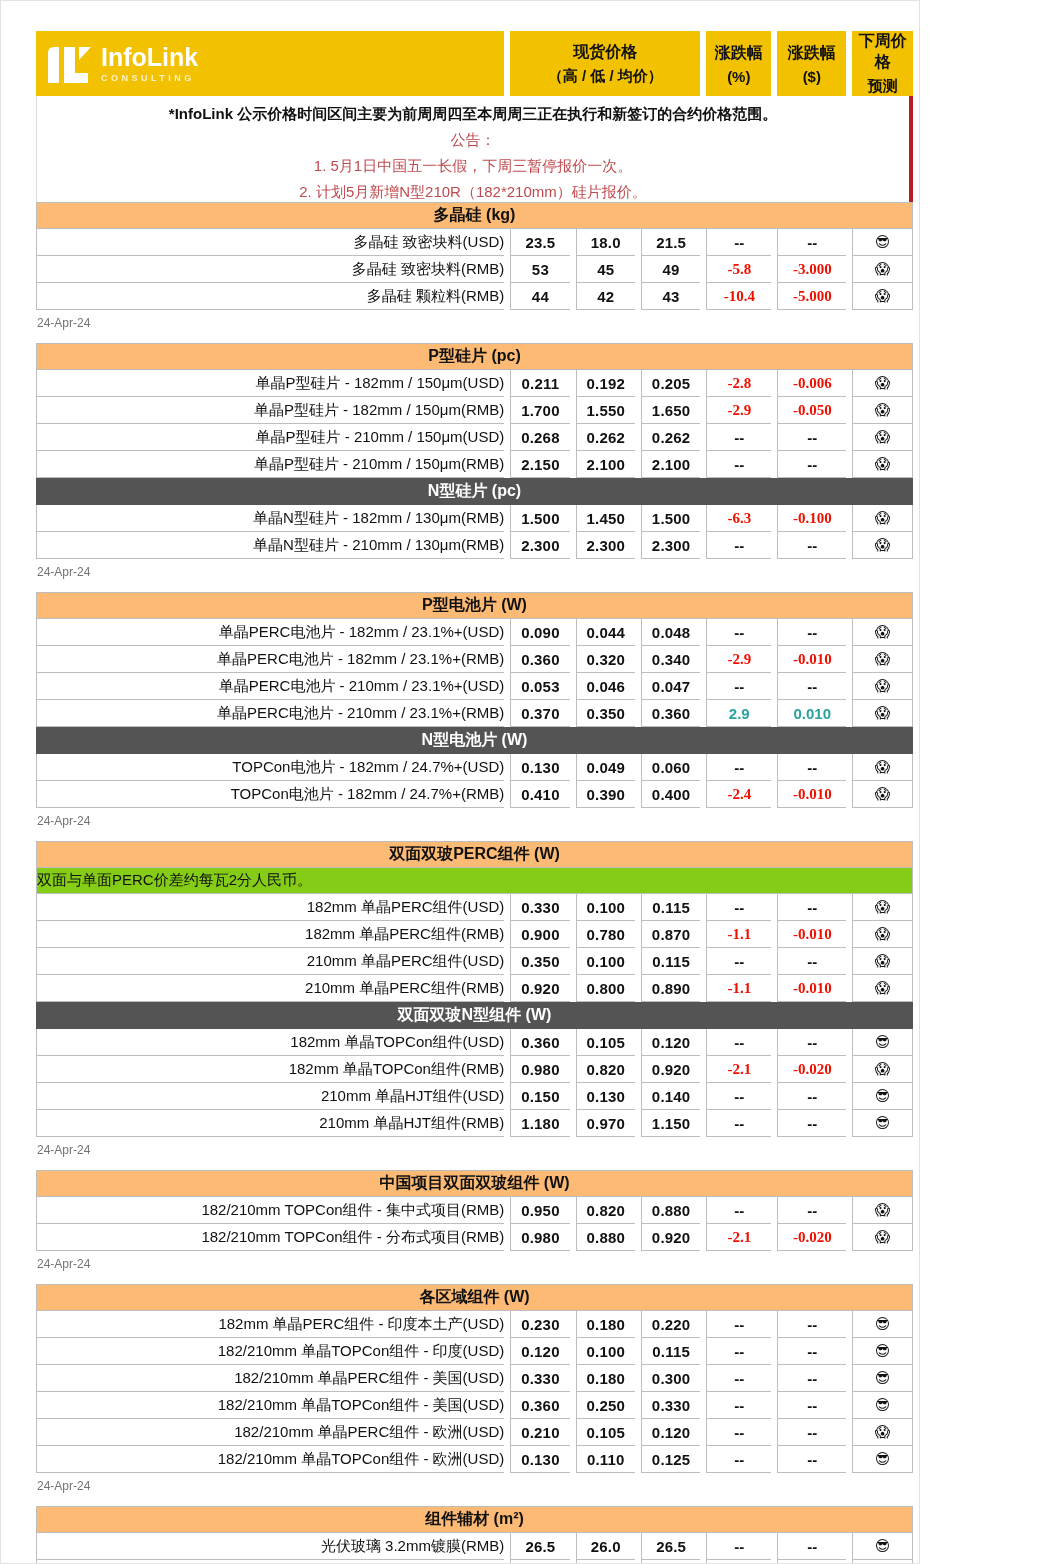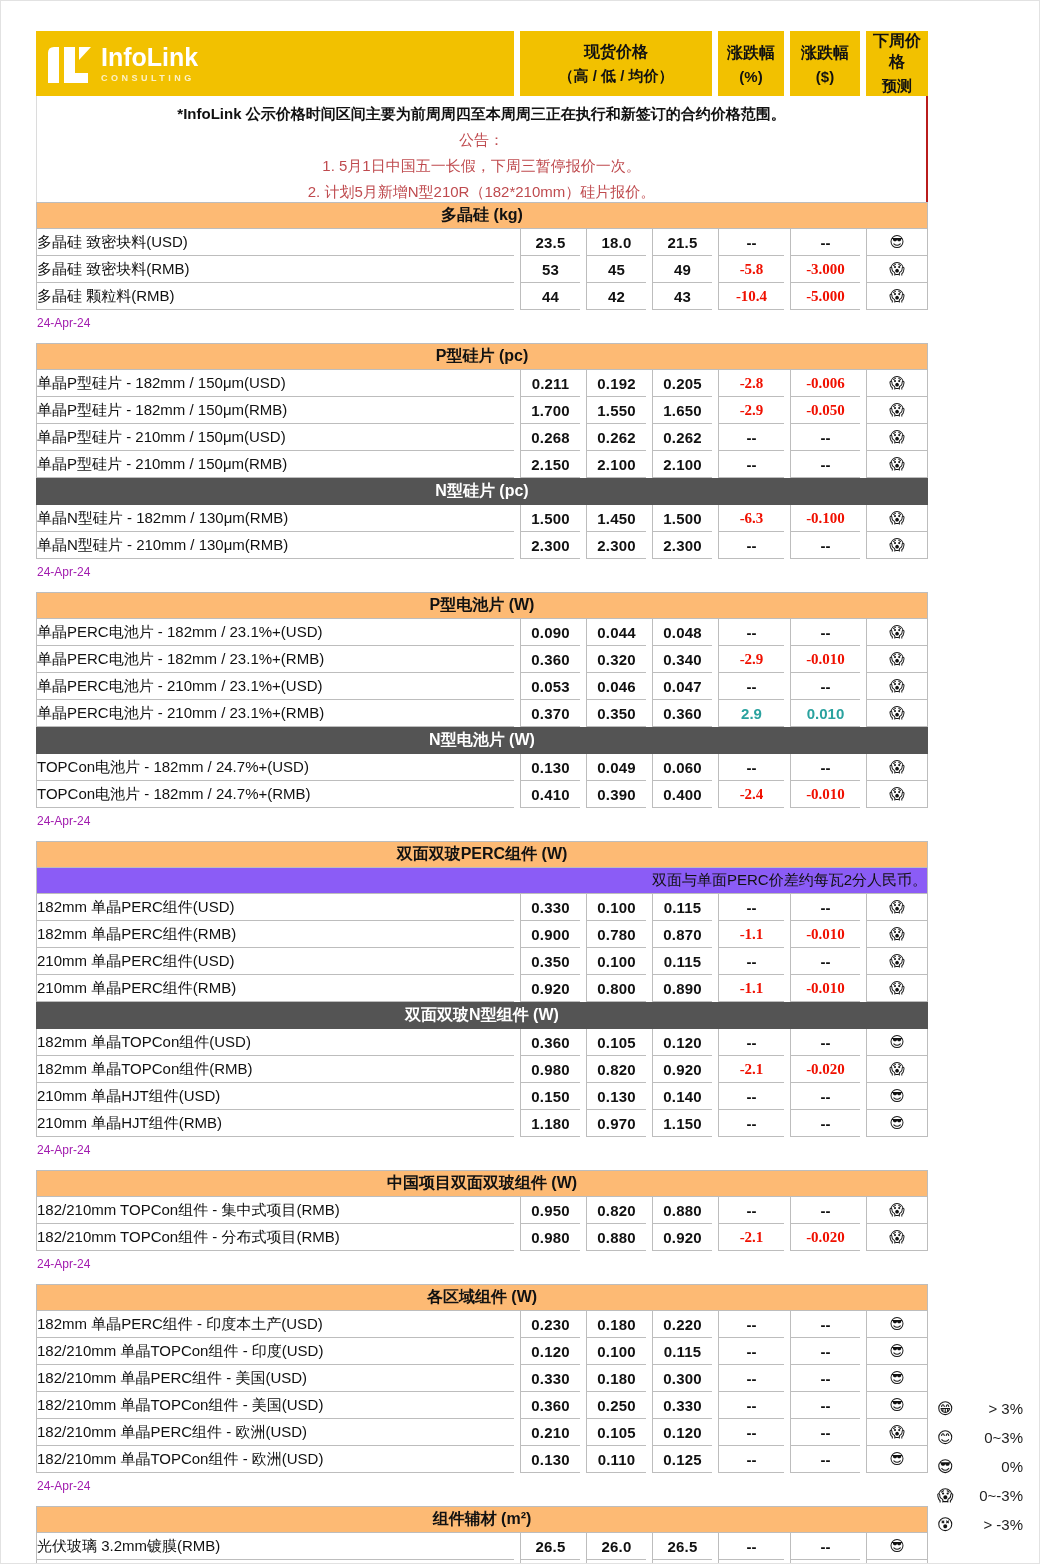--- a/index.html
+++ b/index.html
@@ -1,50 +1,50 @@
 <!DOCTYPE html>
 <html lang="zh"><head>
 <meta charset="utf-8">
 <title>InfoLink</title>
 <style>
   html,body{margin:0;padding:0;background:#fff;}
-  .page{position:relative;width:1040px;height:1564px;background:#fff;border:1px solid #e2e2e2;
+  .page{position:relative;width:920px;height:1564px;background:#fff;border:1px solid #e2e2e2;
         box-sizing:border-box;overflow:hidden;font-family:"Liberation Sans","DejaVu Sans",sans-serif;color:#111;}
   table.grid{position:absolute;left:29px;top:30px;border-collapse:separate;border-spacing:6px 0;table-layout:fixed;}
   .grid td{padding:0;box-sizing:content-box;}
   
   .band .y{background:#F2C100;}
   .logo-cell{height:58px;vertical-align:middle;}
   .logo-wrap{display:flex;align-items:center;gap:9px;padding-left:10px;}
   .brand-name{font-size:25px;font-weight:bold;color:#fff;line-height:1;}
   .brand-sub{font-size:9px;letter-spacing:3.5px;color:rgba(255,255,255,.78);margin-top:3px;font-weight:bold;}
   .hdr{text-align:center;vertical-align:middle;font-weight:bold;}
   .hdr .h1{font-size:16px;}
   .hdr .h2{font-size:15px;margin-top:4px;}
   
   .notice-cell{height:100px;vertical-align:top;text-align:center;
-               border-left:1px solid #dcdcdc;border-right:2px solid #b91c1c;}
+               border-left:1px solid #dcdcdc;border-right:4px solid #b91c1c;}
   .n1{font-weight:bold;font-size:15px;margin-top:9px;}
   .nr{font-weight:normal;font-size:15px;color:#BF4A4E;margin-top:7px;}
   
   tr.sec td{background:#fdba74;border:1px solid #bdbdbd;height:25px;text-align:center;font-weight:bold;font-size:16px;}
   tr.sec.dark td{background:#545454;color:#fff;border-color:#545454;margin-top:36px;}
-  tr.subtitle td{background:#8b5cf6;border:1px solid #bdbdbd;border-top:0;height:25px;text-align:right;font-size:15px;padding-left:29px;}
+  tr.subtitle td{background:#84cc16;border:1px solid #bdbdbd;border-top:0;height:25px;text-align:left;font-size:15px;}
   
   tr.data td{border-left:1px solid #bdbdbd;border-bottom:1px solid #bdbdbd;height:26px;font-size:15px;
              background:#fff;vertical-align:middle;}
   tr.data td:last-child{border-right:1px solid #bdbdbd;}
-  td.label{text-align:left;padding-left:0;}
+  td.label{text-align:right;padding-left:0;}
   td.num{text-align:center;font-weight:bold;letter-spacing:.2px;}
   td.chg{text-align:center;font-weight:bold;}
   td.chg.down{color:#F01000;font-family:Liberation Serif, serif;}
   td.chg.up{color:#2AA29F;}
   td.chg.flat{color:#111;}
   td.emoji{text-align:center;font-size:15px;}
-  tr.date td{height:27px;vertical-align:top;padding-top:6px;padding-left:1px;color:#a21caf;font-size:12px;}
+  tr.date td{height:27px;vertical-align:top;padding-top:6px;padding-left:1px;color:#737373;font-size:12px;}
   
   .legend{position:absolute;left:936px;top:1393px;width:86px;}
   .legend-row{display:flex;align-items:center;justify-content:space-between;height:29px;}
   .legend-emoji{font-size:16px;}
   .legend-label{font-size:15px;color:#222;}
 </style>
 </head>
 <body>
 
 <div class="page">

